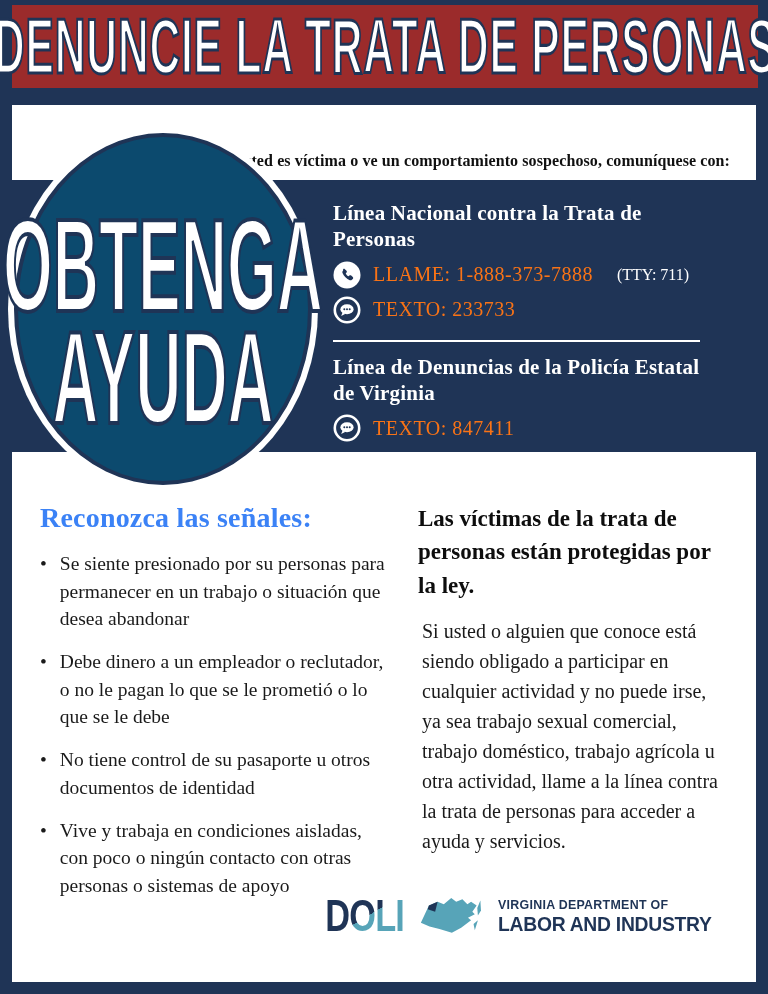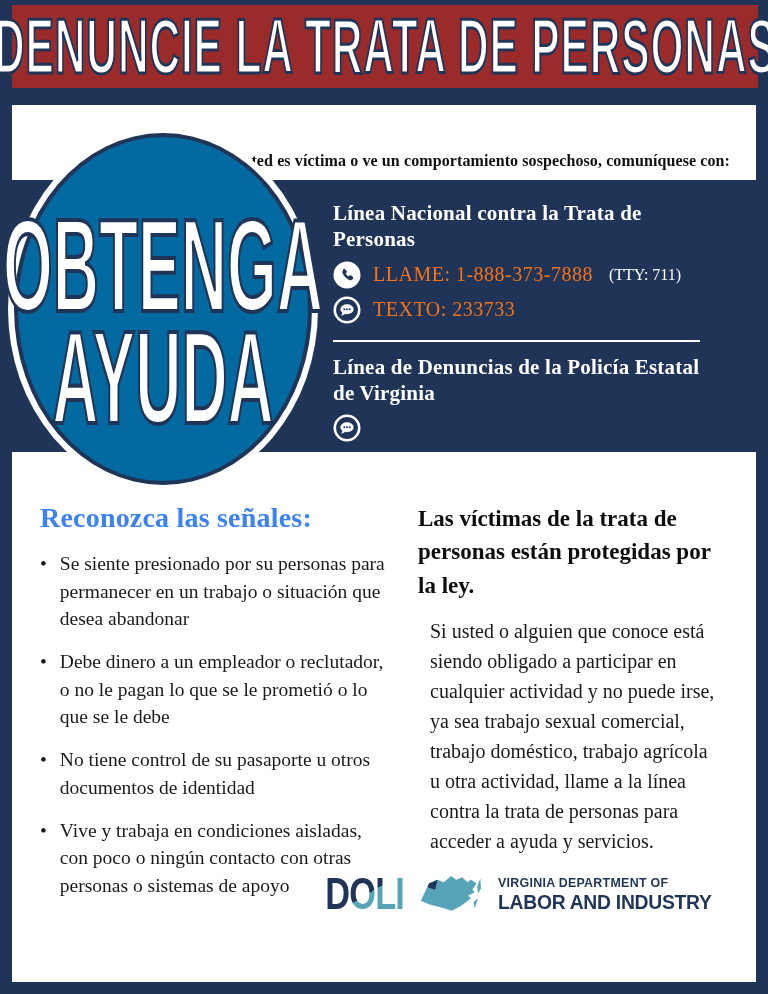--- a/index.html
+++ b/index.html
@@ -34,26 +34,26 @@
     background:#1f3456;box-sizing:border-box;
     padding:20px 34px 0 321px;color:#ffffff;
   }
   .hotline-name{
     margin:0 0 8px 0;font-size:21px;font-weight:700;line-height:1.25;
     letter-spacing:0.2px;color:#ffffff;
   }
   .contact-row{display:flex;align-items:center;gap:12px;margin:7px 0;}
   .icon{width:28px;height:28px;flex:none;}
   .contact-label{font-size:20px;letter-spacing:0.5px;color:#f97316;}
-  .contact-suffix{font-size:16px;margin-left:4px;color:#ffffff;}
+  .contact-suffix{font-size:16px;margin-left:12px;color:#ffffff;}
   .divider{border:none;border-top:2px solid #ffffff;margin:16px 24px 12px 0;}
   
   .badge{
     position:absolute;left:14px;top:133px;width:298px;height:352px;
-    border-radius:50%;background:#0369a1;border:4px solid #1f3456;
+    border-radius:50%;background:#0c4a6e;border:4px solid #1f3456;
     box-shadow:0 0 0 6px #ffffff;box-sizing:border-box;z-index:5;
     display:flex;flex-direction:column;align-items:center;justify-content:center;
     gap:30px;padding-top:26px;
   }
   .badge-line{
     font-family:"Liberation Sans", sans-serif;font-weight:700;
     font-size:82px;line-height:1;color:#ffffff;
     -webkit-text-stroke:2.5px #1f3456;letter-spacing:0;
     transform:scale(0.78,1.6);
   }
@@ -68,23 +68,23 @@
   .signals-heading{
     margin:0 0 16px 0;font-size:28px;font-weight:700;color:#3b82f6;
     white-space:nowrap;letter-spacing:0.2px;
   }
   .signals{list-style:none;margin:0;padding:0;font-size:19.5px;line-height:1.42;color:#1a1a1a;}
   .signals li{display:flex;gap:13px;margin-bottom:15px;}
   .bullet-dot{flex:none;line-height:1.42;}
   .protect-heading{
     margin:0 0 14px 0;font-size:23px;font-weight:700;line-height:1.45;color:#0d0d0d;
   }
-  .protect-body{margin:12px;font-size:20px;line-height:1.5;color:#1a1a1a;}
+  .protect-body{margin:4px;font-size:20px;line-height:1.5;color:#1a1a1a;}
   
-  .logo-row{display:flex;justify-content:flex-end;align-items:center;margin-top:16px;gap:15px;}
+  .logo-row{display:flex;justify-content:flex-end;align-items:center;margin-top:38px;gap:15px;}
   .doli-acronym{
     font-family:"Liberation Sans", sans-serif;font-weight:700;
     font-size:44px;line-height:0.9;letter-spacing:-1px;
     background:linear-gradient(155deg,#1f3456 52%,#57a4b8 52%);
     -webkit-background-clip:text;background-clip:text;color:transparent;
     transform:scale(0.78,1);transform-origin:right center;
   }
   .va-shape{width:62px;height:44px;flex:none;margin-right:2px;}
   .org-text{
     font-family:"Liberation Sans", sans-serif;color:#1f3456;
@@ -135,20 +135,21 @@
 
   <div class="contact-row">
     <svg class="icon" viewBox="0 0 28 28">
       <circle cx="14" cy="14" r="12.2" fill="none" stroke="#ffffff" stroke-width="2.6"></circle>
       <ellipse cx="14" cy="13.2" rx="6.6" ry="5" fill="#ffffff"></ellipse>
       <polygon points="9.5,16.5 8.2,20 12.6,17.7" fill="#ffffff"></polygon>
       <circle cx="11.3" cy="13.2" r="1" fill="#1f3456"></circle>
       <circle cx="14" cy="13.2" r="1" fill="#1f3456"></circle>
       <circle cx="16.7" cy="13.2" r="1" fill="#1f3456"></circle>
     </svg>
+    <span class="contact-label">TEXTO: 847411</span>
   </div>
 </div>
 
 <div class="badge">
   <span class="badge-line">OBTENGA</span>
   <span class="badge-line">AYUDA</span>
 </div>
 
 <div class="content">
 

